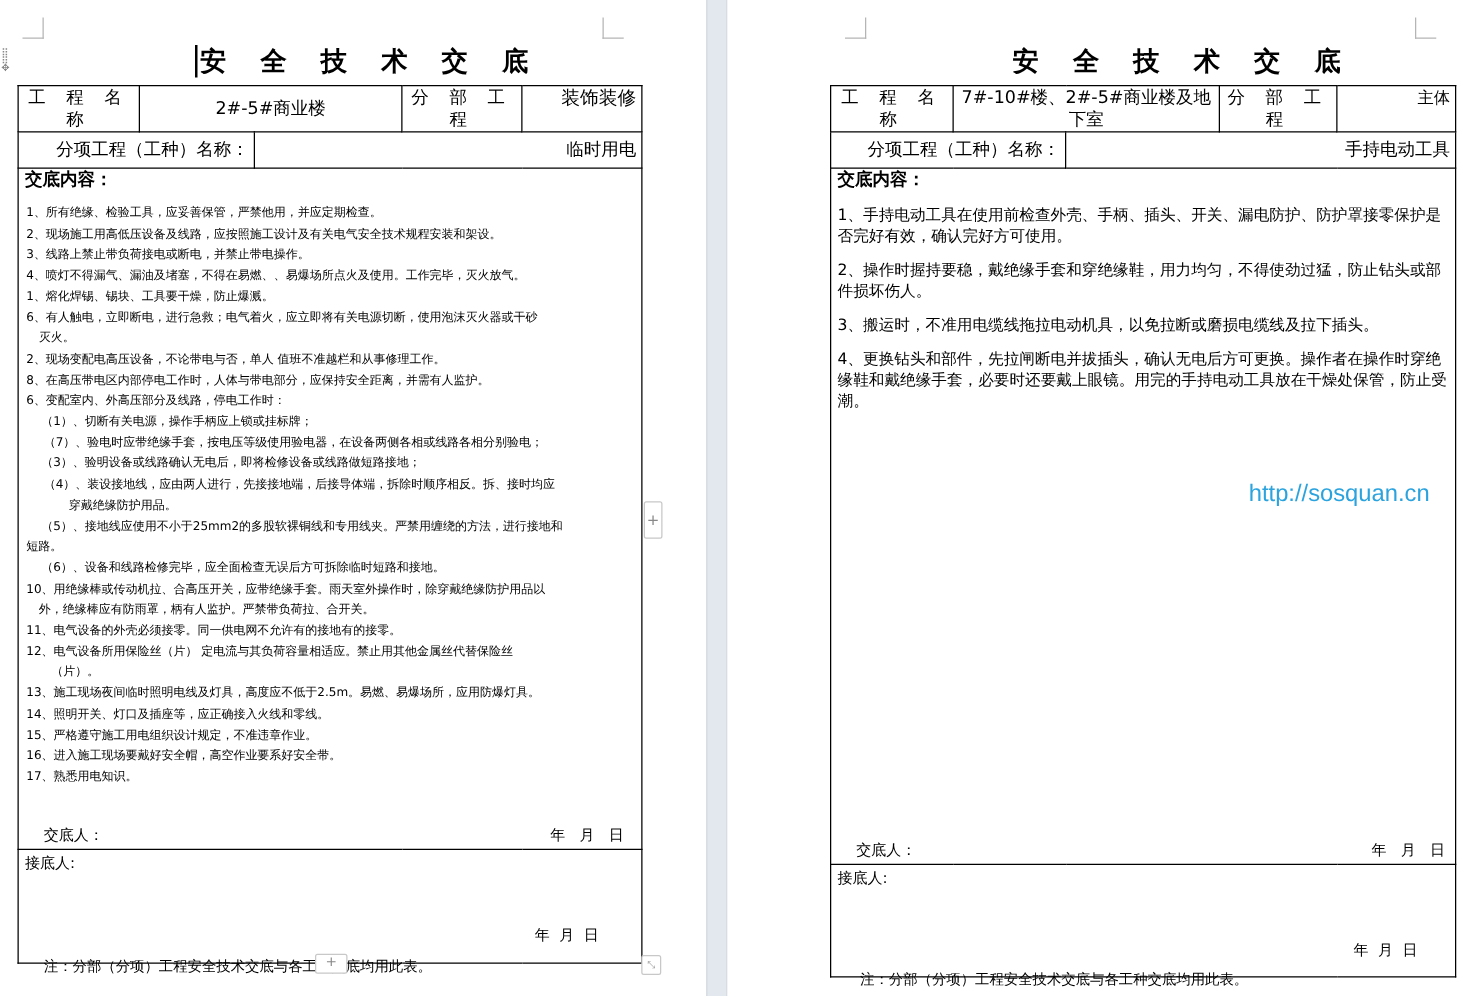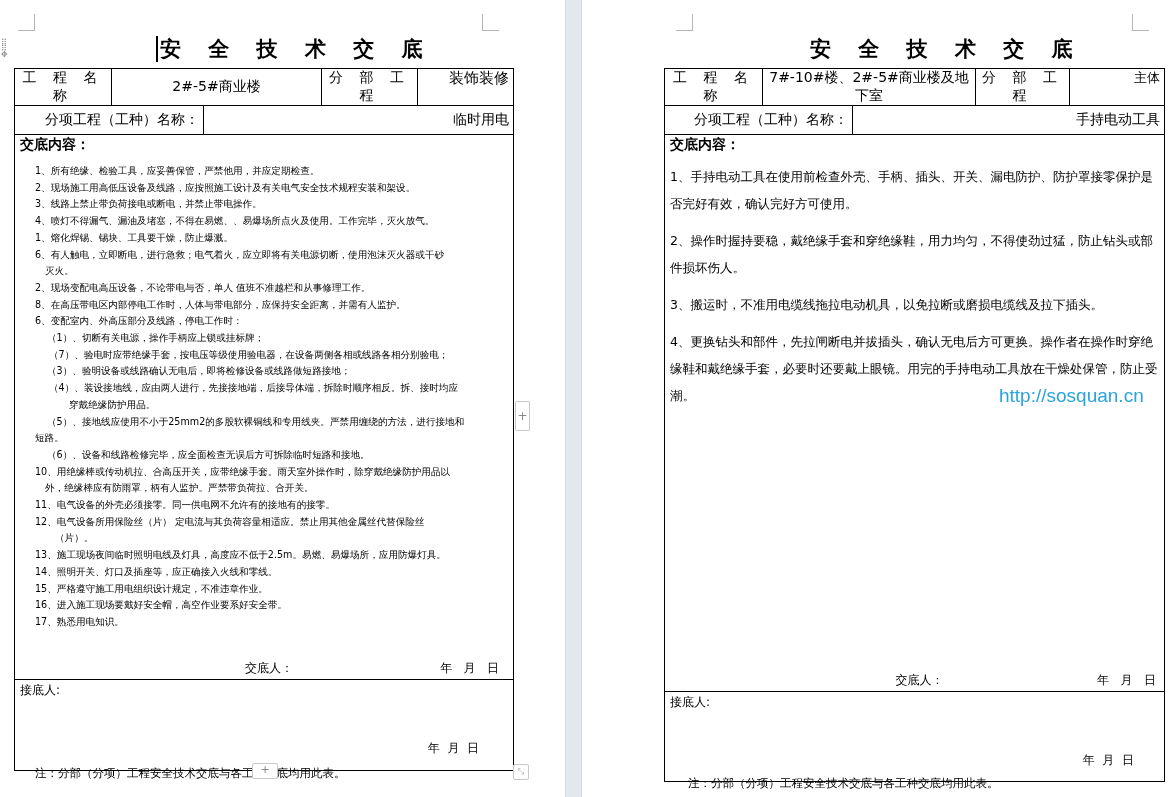--- a/index.html
+++ b/index.html
@@ -18,23 +18,23 @@
   .cursor{position:absolute;width:2px;height:26px;background:#000;}
   table.form{position:absolute;border-collapse:collapse;table-layout:fixed;}
   table.form td{border:1.3px solid #000;padding:0 4px;vertical-align:middle;font-size:14px;box-sizing:border-box;}
   .lbl-spaced{letter-spacing:6px;text-align:center;font-size:15px;}
   .proj-name{font-size:9px;text-align:center;}
   .center{text-align:right;}
   .content-cell{vertical-align:top !important;position:relative;padding:0 !important;}
   .content-head{font-weight:bold;font-size:14px;margin:0 0 0 5px;line-height:18px;}
   .items-left{font-size:9.6px;line-height:16.7px;margin-top:10px;}
   .items-left div{white-space:nowrap;}
-  .items-right{font-size:12.5px;line-height:27px;margin:10px 4px 0 5px;}
+  .items-right{font-size:12.5px;line-height:17px;margin:10px 4px 0 5px;}
   .items-right p{margin:0 0 10px 0;}
-  .sign-row{position:absolute;left:20px;right:10px;font-size:12px;text-align:center;}
+  .sign-row{position:absolute;left:20px;right:10px;font-size:12px;}
   .sign-row .date{position:absolute;right:0;top:0;letter-spacing:0;}
   .note{position:absolute;font-size:11.5px;white-space:nowrap;}
   .watermark{position:absolute;color:#2aa3de;font-size:19px;font-family:"Liberation Sans",sans-serif;}
   .plus-btn{position:absolute;width:13px;height:28px;background:#fff;border:1px solid #c8c8c8;border-radius:2px;
             color:#888;font-size:12px;text-align:center;line-height:28px;}
   .plus-btn2{position:absolute;width:24px;height:14px;background:#fff;border:1px solid #c8c8c8;border-radius:2px;
             color:#888;font-size:11px;text-align:center;line-height:12px;}
   .resize-handle{position:absolute;width:14px;height:14px;border:1px solid #c8c8c8;border-radius:2px;background:#fff;
             color:#999;font-size:8px;line-height:14px;text-align:center;}
   .move-handle{position:absolute;left:1px;top:40px;width:12px;height:26px;color:#888;font-size:8px;line-height:6px;}
@@ -66,21 +66,21 @@
       <td class="lbl-spaced" style="vertical-align:top;">分 部 工 程</td>
       <td class="center" style="vertical-align:top;font-size:15px;">装饰装修</td>
     </tr>
     <tr style="height:29px">
       <td colspan="2" class="center" style="font-size:14px;">分项工程（工种）名称：</td>
       <td colspan="3" class="center">临时用电</td>
     </tr>
     <tr style="height:545px">
       <td colspan="5" class="content-cell">
         <div class="content-head">交底内容：</div>
-        <div class="items-left" style="margin-left:20px;">
+        <div class="items-left" style="margin-left:6px;">
           <div>1、所有绝缘、检验工具，应妥善保管，严禁他用，并应定期检查。</div>
           <div>2、现场施工用高低压设备及线路，应按照施工设计及有关电气安全技术规程安装和架设。</div>
           <div>3、线路上禁止带负荷接电或断电，并禁止带电操作。</div>
           <div>4、喷灯不得漏气、漏油及堵塞，不得在易燃、、易爆场所点火及使用。工作完毕，灭火放气。</div>
           <div>1、熔化焊锡、锡块、工具要干燥，防止爆溅。</div>
           <div>6、有人触电，立即断电，进行急救；电气着火，应立即将有关电源切断，使用泡沫灭火器或干砂</div>
           <div style="padding-left:10px">   灭火。</div>
           <div>2、现场变配电高压设备，不论带电与否，单人 值班不准越栏和从事修理工作。</div>
           <div>8、在高压带电区内部停电工作时，人体与带电部分，应保持安全距离，并需有人监护。</div>
           <div>6、变配室内、外高压部分及线路，停电工作时：</div>

